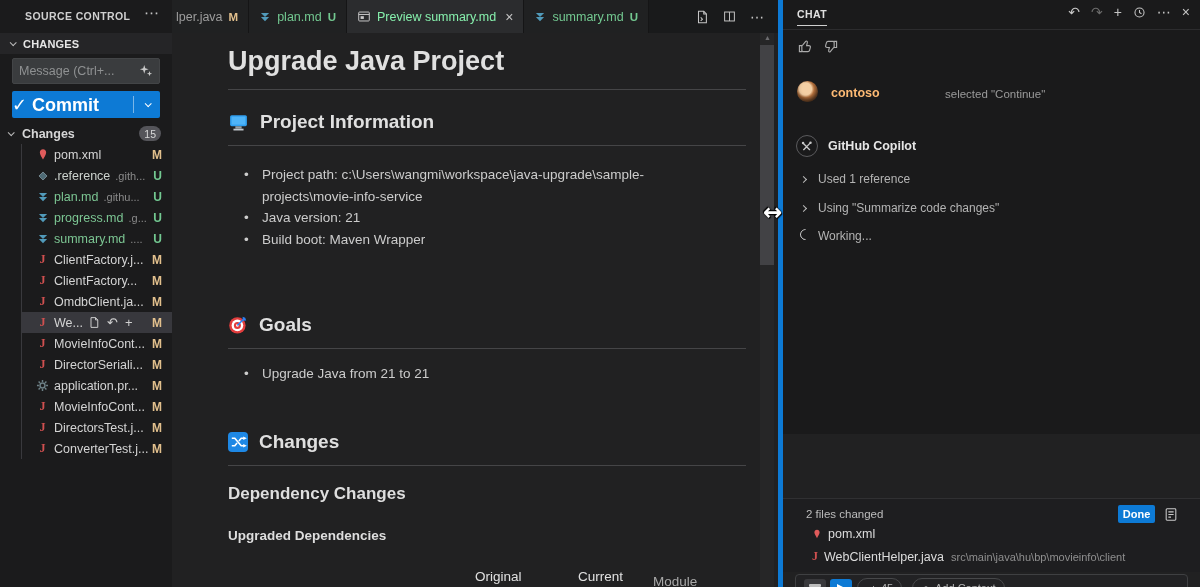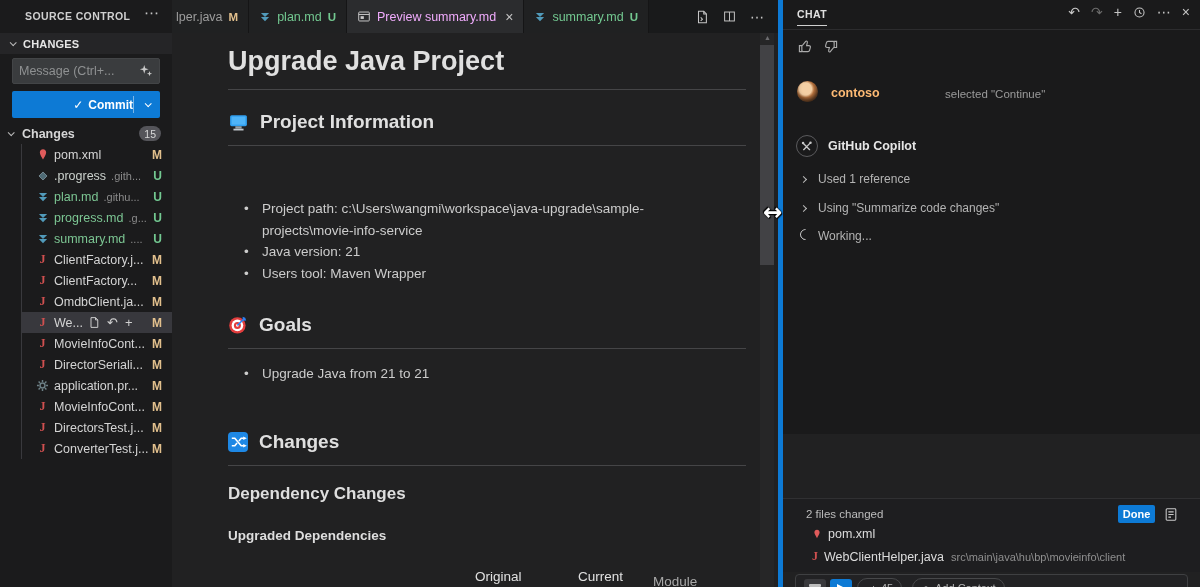--- a/index.html
+++ b/index.html
@@ -13,21 +13,21 @@
   .sc-title{position:absolute;left:25px;top:10px;font-size:10.5px;font-weight:600;letter-spacing:.4px;color:#d0d0d0;}
   .sc-more{position:absolute;left:144px;top:4px;font-size:15px;color:#c5c5c5;cursor:pointer;}
   .changes-bar{position:absolute;left:0;top:33px;width:172px;height:21px;background:#252527;display:flex;align-items:center;padding-left:10px;}
   .changes-bar .lbl{font-size:11px;font-weight:700;color:#e6e6e6;margin-left:8px;letter-spacing:.2px;}
   .chev{display:inline-block;width:5px;height:5px;border-right:1.3px solid #bbb;border-bottom:1.3px solid #bbb;}
   .chev.down{transform:rotate(45deg) translateY(-1px);}
   .chev.right{transform:rotate(-45deg);}
   .msgbox{position:absolute;left:12px;top:58px;width:148px;height:26px;background:#3a3c3e;border:1px solid #434547;border-radius:2px;display:flex;align-items:center;padding:0 6px;}
   .msgbox .ph{font-size:12.5px;color:#8f9192;flex:1;white-space:nowrap;overflow:hidden;}
   .commit{position:absolute;left:12px;top:91px;width:148px;height:27px;background:#0d7ad5;border-radius:2px;display:flex;align-items:center;color:#fff;cursor:pointer;}
-  .commit .main{flex:1;text-align:right;font-size:12px;font-weight:700;}
+  .commit .main{flex:1;text-align:left;font-size:18px;font-weight:700;}
   .commit .check{font-weight:400;margin-right:5px;}
   .commit .sep{width:1px;height:17px;background:rgba(255,255,255,.45);}
   .commit .dd{width:26px;display:flex;align-items:center;justify-content:center;}
   .commit .chev{border-color:#fff;}
   .tree-header{position:absolute;left:0;top:123px;width:172px;height:21px;display:flex;align-items:center;padding-left:8px;}
   .tree-header .lbl{font-size:12.5px;font-weight:700;color:#d6d6d6;margin-left:9px;flex:1;}
   .badge{min-width:21px;height:15px;border-radius:8px;background:#55555a;color:#d9d9d9;font-size:10.5px;display:flex;align-items:center;justify-content:center;margin-right:11px;padding:0 5px;}
   .filelist{position:absolute;left:0;top:144px;width:172px;}
   .indent-line{position:absolute;left:21px;top:144px;width:1px;height:315px;background:#39393d;}
   .frow{position:relative;height:21px;display:flex;align-items:center;padding-left:35px;cursor:pointer;}
@@ -46,21 +46,21 @@
 
   
   .tabbar{position:absolute;left:172px;top:0;width:606px;height:33px;background:#191a1b;display:flex;}
   .tab{height:33px;display:flex;align-items:center;padding:0 10px;background:#202122;border-right:1px solid #151516;cursor:pointer;}
   .tab .lbl{font-size:12.5px;color:#9d9d9d;white-space:nowrap;}
   .tab .lbl.green{color:#73c991;}
   .tab .badge-ltr{font-size:11.5px;margin-left:6px;font-weight:600;}
   .tab .badge-ltr.m{color:#e2c08d;}
   .tab .badge-ltr.u{color:#73c991;}
   .tab.active{background:#2b2c2e;}
-  .tab.active .lbl{color:#f0abfc;}
+  .tab.active .lbl{color:#86efac;}
   .tab .close{color:#c5c5c5;font-size:14px;margin-left:9px;cursor:pointer;}
   .tab .ticon{margin-right:6px;display:flex;align-items:center;}
   .tab-actions{margin-left:auto;display:flex;align-items:center;gap:14px;padding-right:14px;color:#c5c5c5;}
   .tab-actions .g{font-size:14px;cursor:pointer;display:flex;align-items:center;}
 
   
   .preview{position:absolute;left:172px;top:33px;width:606px;height:554px;background:#212122;overflow:hidden;}
   .pv-h1{position:absolute;left:56px;top:13px;font-size:27px;font-weight:700;color:#e0e0e0;}
   .pv-hr{position:absolute;left:56px;width:518px;height:1px;background:#454547;}
   .pv-h2{position:absolute;left:56px;display:flex;align-items:center;font-size:19px;font-weight:700;color:#e0e0e0;}
@@ -161,21 +161,21 @@
           </span>
         <span class="fname">pom.xml</span>
         <span class="fstatus m">M</span>
       </div>
       <div class="frow">
         <span class="ficon">
             <svg width="12" height="12" viewBox="0 0 16 16">
               <rect x="4.2" y="4.2" width="7.6" height="7.6" transform="rotate(45 8 8)" fill="#4e6a74" stroke="#82989f" stroke-width="1"></rect>
             </svg>
           </span>
-        <span class="fname pale">.progress</span>
+        <span class="fname pale">.reference</span>
         <span class="fdeco">.gith...</span>
         <span class="fstatus u">U</span>
       </div>
       <div class="frow">
         <span class="ficon">
             <svg width="12" height="12" viewBox="0 0 16 16">
               <path d="M2.5 2.5 L8 8 L13.5 2.5 Z" fill="#519aba"></path>
               <path d="M2.5 8 L8 13.5 L13.5 8 Z" fill="#519aba"></path>
             </svg>
           </span>
@@ -355,24 +355,24 @@
             <rect x="2" y="3" width="16" height="10.5" rx="1.5" fill="#2f9ff0"></rect>
             <rect x="3.5" y="4.5" width="13" height="7.5" fill="#69c4ff" opacity="0.55"></rect>
             <rect x="7" y="13.6" width="6" height="2.2" fill="#98a1a8"></rect>
             <rect x="5.2" y="15.9" width="9.6" height="1.7" fill="#c0c8ce"></rect>
           </svg>
         </span>
       <span>Project Information</span>
     </div>
     <div class="pv-hr" style="top:112px;"></div>
 
-    <ul class="pv-ul" style="top:131px;margin-top:34px;">
+    <ul class="pv-ul" style="top:131px;">
       <li>Project path: c:\Users\wangmi\workspace\java-upgrade\sample-projects\movie-info-service</li>
       <li>Java version: 21</li>
-      <li>Users tool: Maven Wrapper</li>
+      <li>Build boot: Maven Wrapper</li>
     </ul>
 
     <div class="pv-h2" style="top:281px;">
       <span class="emo">
           <svg width="20" height="20" viewBox="0 0 20 20">
             <circle cx="9.4" cy="10.4" r="8.2" fill="#e23d3d"></circle>
             <circle cx="9.4" cy="10.4" r="5.8" fill="#fff"></circle>
             <circle cx="9.4" cy="10.4" r="3.5" fill="#e23d3d"></circle>
             <circle cx="9.4" cy="10.4" r="1.3" fill="#fff"></circle>
             <path d="M9.4 10.4 L15.8 4" stroke="#2d7ff0" stroke-width="1.5"></path>

